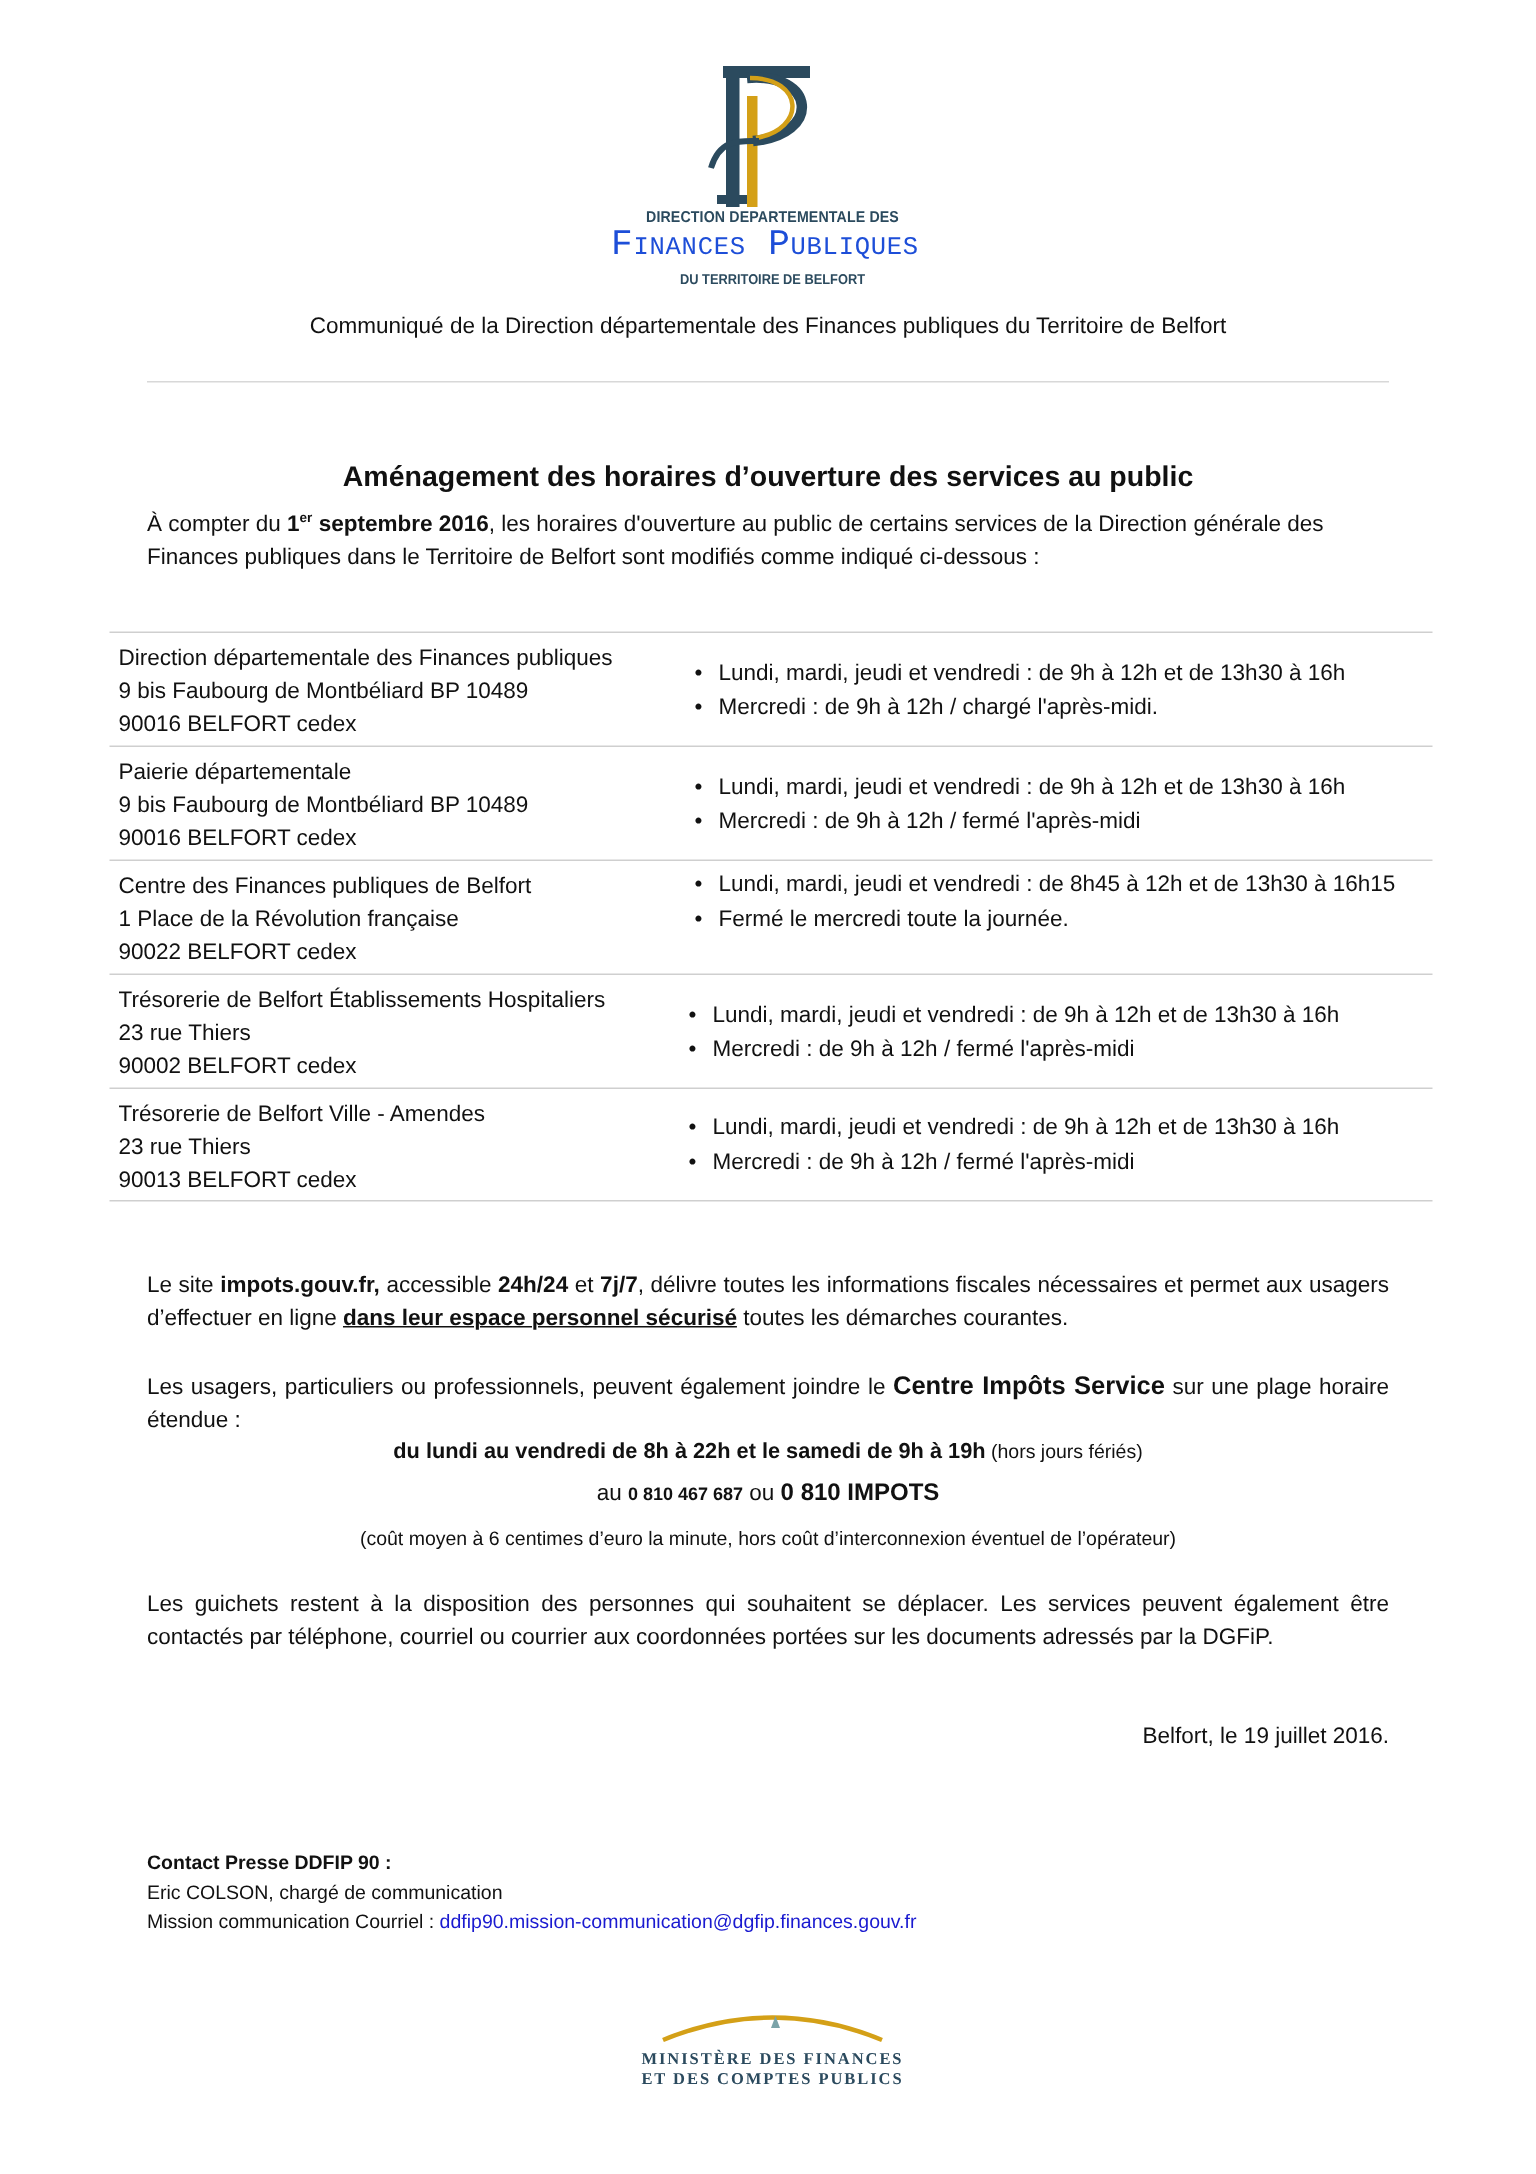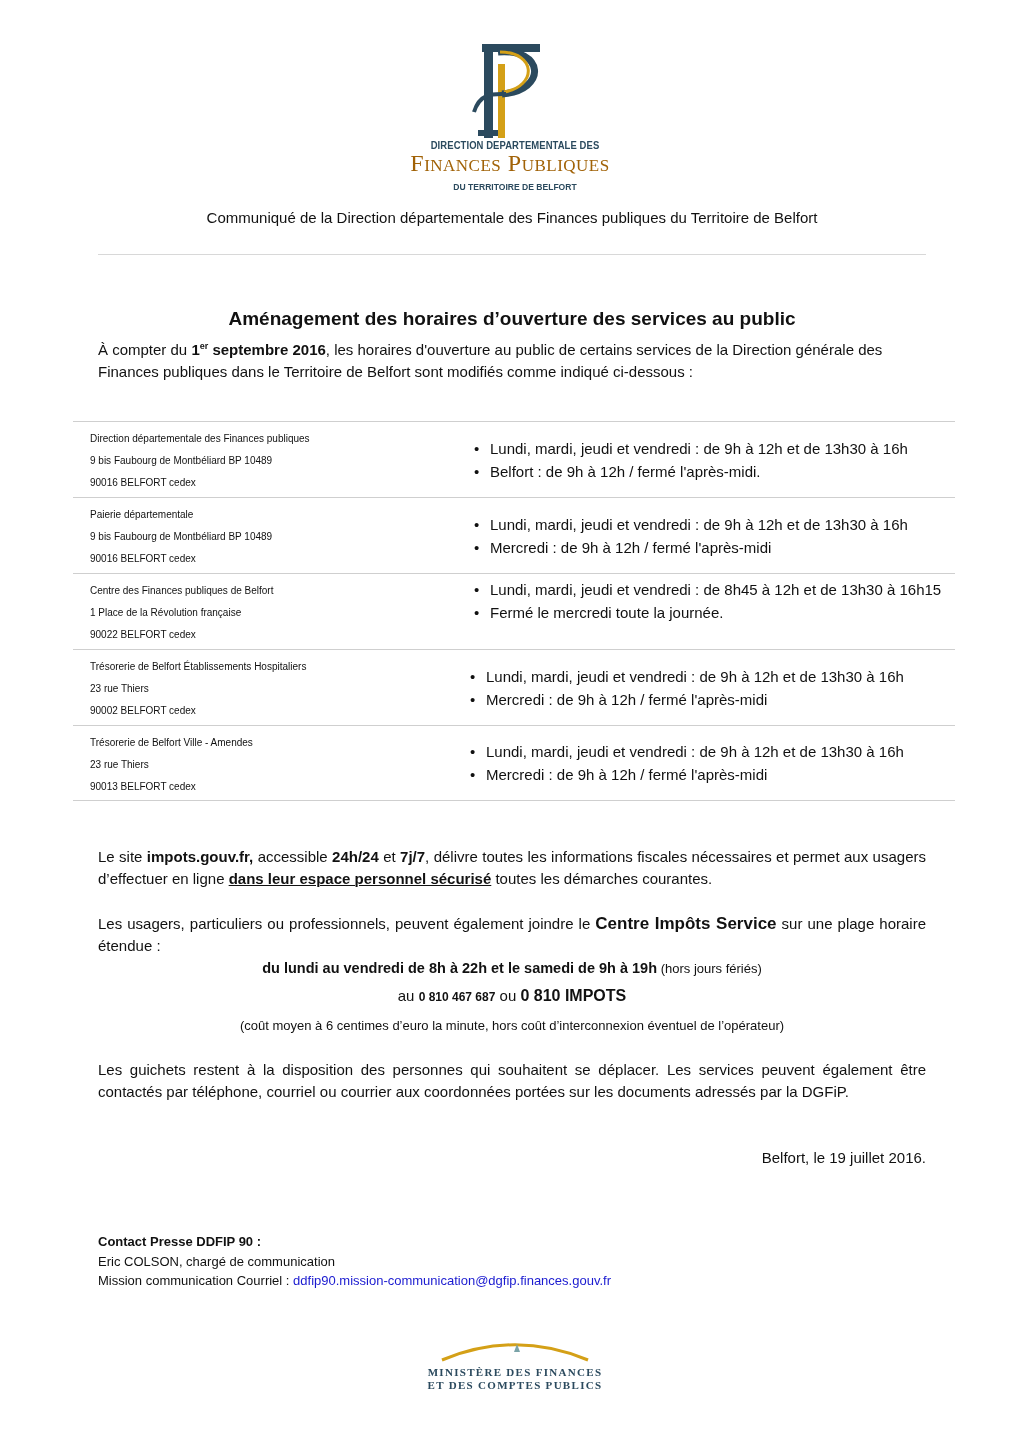--- a/index.html
+++ b/index.html
@@ -3,36 +3,36 @@
 <meta charset="utf-8">
 <style>
   * { box-sizing: border-box; margin: 0; padding: 0; }
   html, body { width: 1024px; height: 1449px; background: #ffffff; }
   body { font-family: "Liberation Sans", sans-serif; color: #111; position: relative; overflow: hidden; }
   .abs { position: absolute; }
 
   
   .logo-mark { left: 472px; top: 42px; width: 80px; height: 100px; }
   .logo-line1 { left: 370px; top: 139px; width: 290px; text-align: center; font-size: 10.5px; font-weight: bold; color: #2b4a5e; letter-spacing: 0.1px; transform: scaleX(0.9); }
-  .logo-line2 { left: 360px; top: 150px; width: 300px; text-align: center; font-family: Liberation Serif, serif; font-size: 24px; color: #a16207; letter-spacing: 0.5px; font-variant: small-caps; }
+  .logo-line2 { left: 360px; top: 150px; width: 300px; text-align: center; font-family: Liberation Mono, monospace; font-size: 24px; color: #1d4ed8; letter-spacing: 0.5px; font-variant: small-caps; }
   .logo-line3 { left: 370px; top: 181px; width: 290px; text-align: center; font-size: 9.5px; font-weight: bold; color: #2b4a5e; transform: scaleX(0.9); }
 
   .subtitle { left: 98px; top: 209px; width: 828px; text-align: center; font-size: 15px; color: #111; }
   .rule { left: 98px; top: 254px; width: 828px; height: 1px; background: #d8d8d8; }
 
   .title { left: 98px; top: 308px; width: 828px; text-align: center; font-size: 19px; font-weight: bold; color: #111; }
 
   .intro { left: 98px; top: 339px; width: 830px; font-size: 15px; line-height: 22px; }
   .intro sup { font-size: 9px; vertical-align: 6px; line-height: 0; }
 
   
   .svc-table { left: 73px; top: 421px; width: 882px; border-collapse: collapse; }
   .svc-row { display: flex; border-top: 1px solid #cfcfcf; height: 76px; }
   .svc-row.last { border-bottom: 1px solid #cfcfcf; }
-  .svc-addr { width: 380px; padding: 6px 0 0 6px; font-size: 10px; line-height: 22px; margin-left: 11px; }
+  .svc-addr { width: 380px; padding: 6px 0 0 6px; font-size: 15px; line-height: 22px; }
   .svc-hours { flex: 1; padding: 0 0 0 6px; font-size: 15px; line-height: 23px; display: flex; flex-direction: column; justify-content: center; }
   .svc-hours ul { list-style: none; }
   .svc-hours li { position: relative; padding-left: 20px; }
   .svc-hours li::before { content: "•"; position: absolute; left: 4px; top: 0; }
   .svc-hours.justify li { text-align: justify; padding-left: 16px; }
   .svc-hours.justify li::before { left: 0; }
 
   .para { left: 98px; width: 828px; font-size: 15px; line-height: 22px; text-align: justify; }
   .p1 { top: 846px; }
   .p2 { top: 913px; }
@@ -87,21 +87,21 @@
 <div class="abs svc-table">
   <div class="svc-row">
     <div class="svc-addr">
       <div>Direction départementale des Finances publiques</div>
       <div>9 bis Faubourg de Montbéliard BP 10489</div>
       <div>90016 BELFORT cedex</div>
     </div>
     <div class="svc-hours">
       <ul>
           <li>Lundi, mardi, jeudi et vendredi : de 9h à 12h et de 13h30 à 16h</li>
-          <li>Belfort : de 9h à 12h / fermé l'après-midi.</li>
+          <li>Mercredi : de 9h à 12h / chargé l'après-midi.</li>
         </ul>
     </div>
   </div>
   <div class="svc-row">
     <div class="svc-addr">
       <div>Paierie départementale</div>
       <div>9 bis Faubourg de Montbéliard BP 10489</div>
       <div>90016 BELFORT cedex</div>
     </div>
     <div class="svc-hours">

